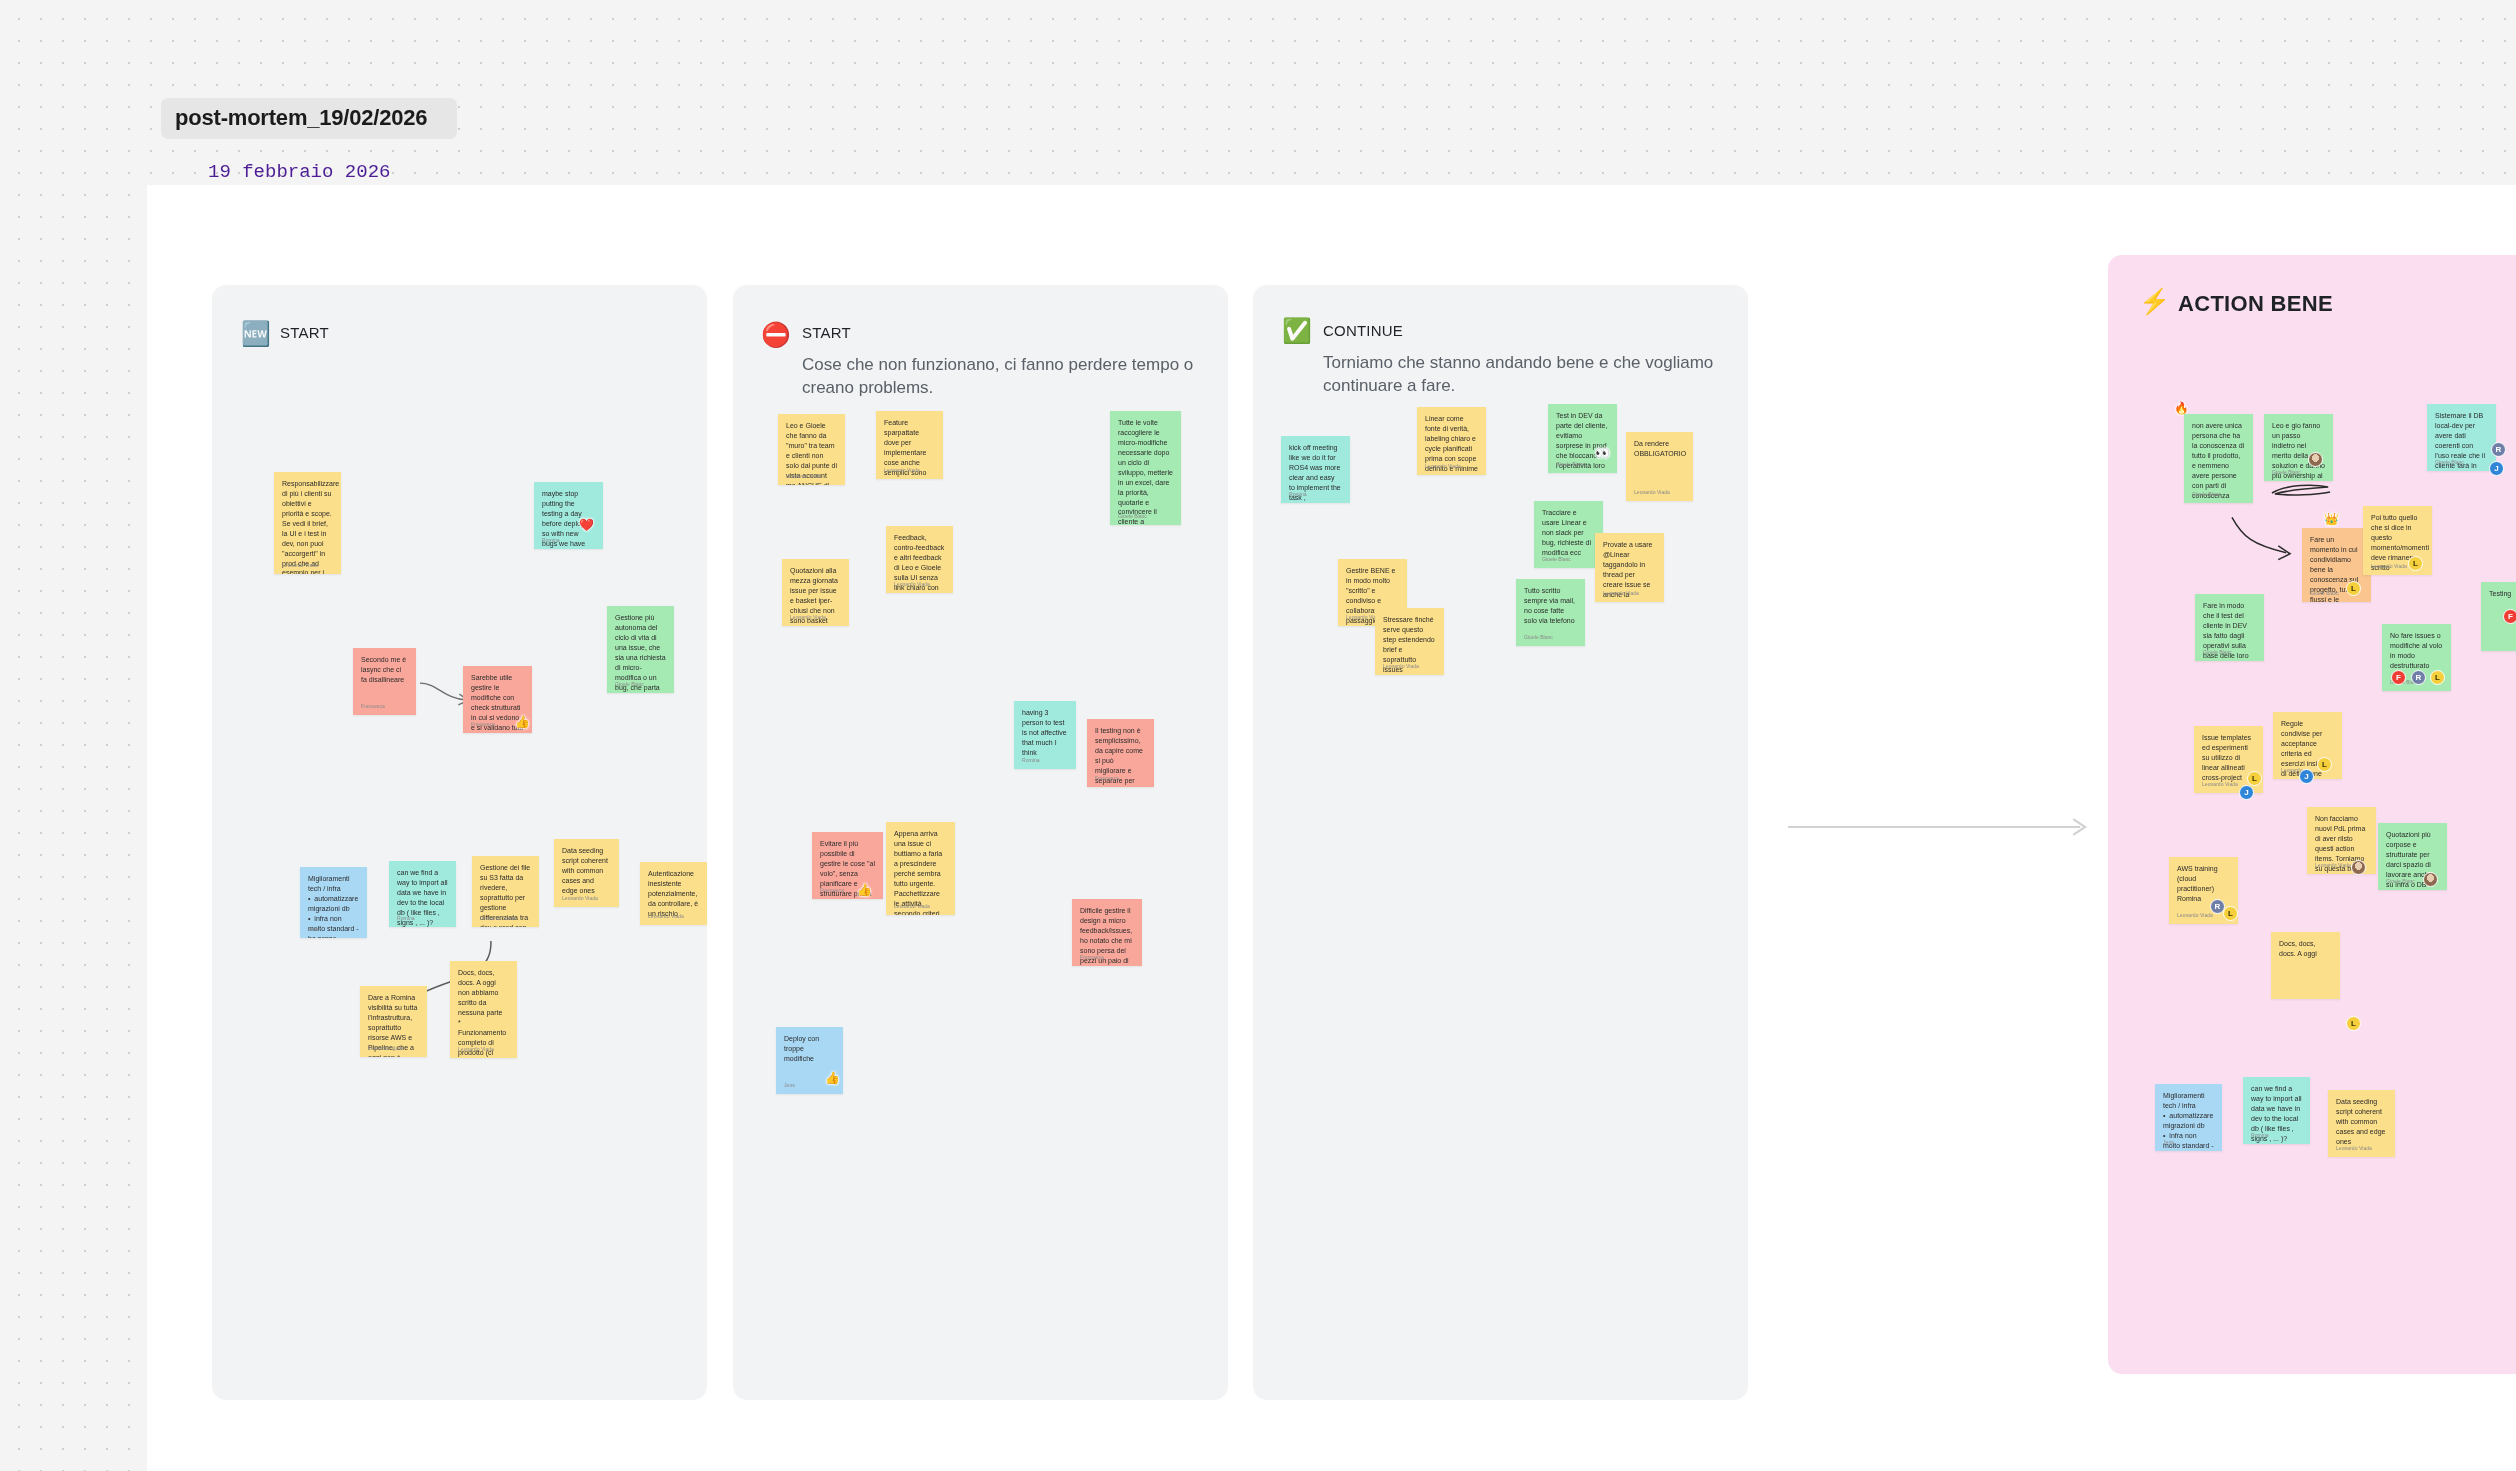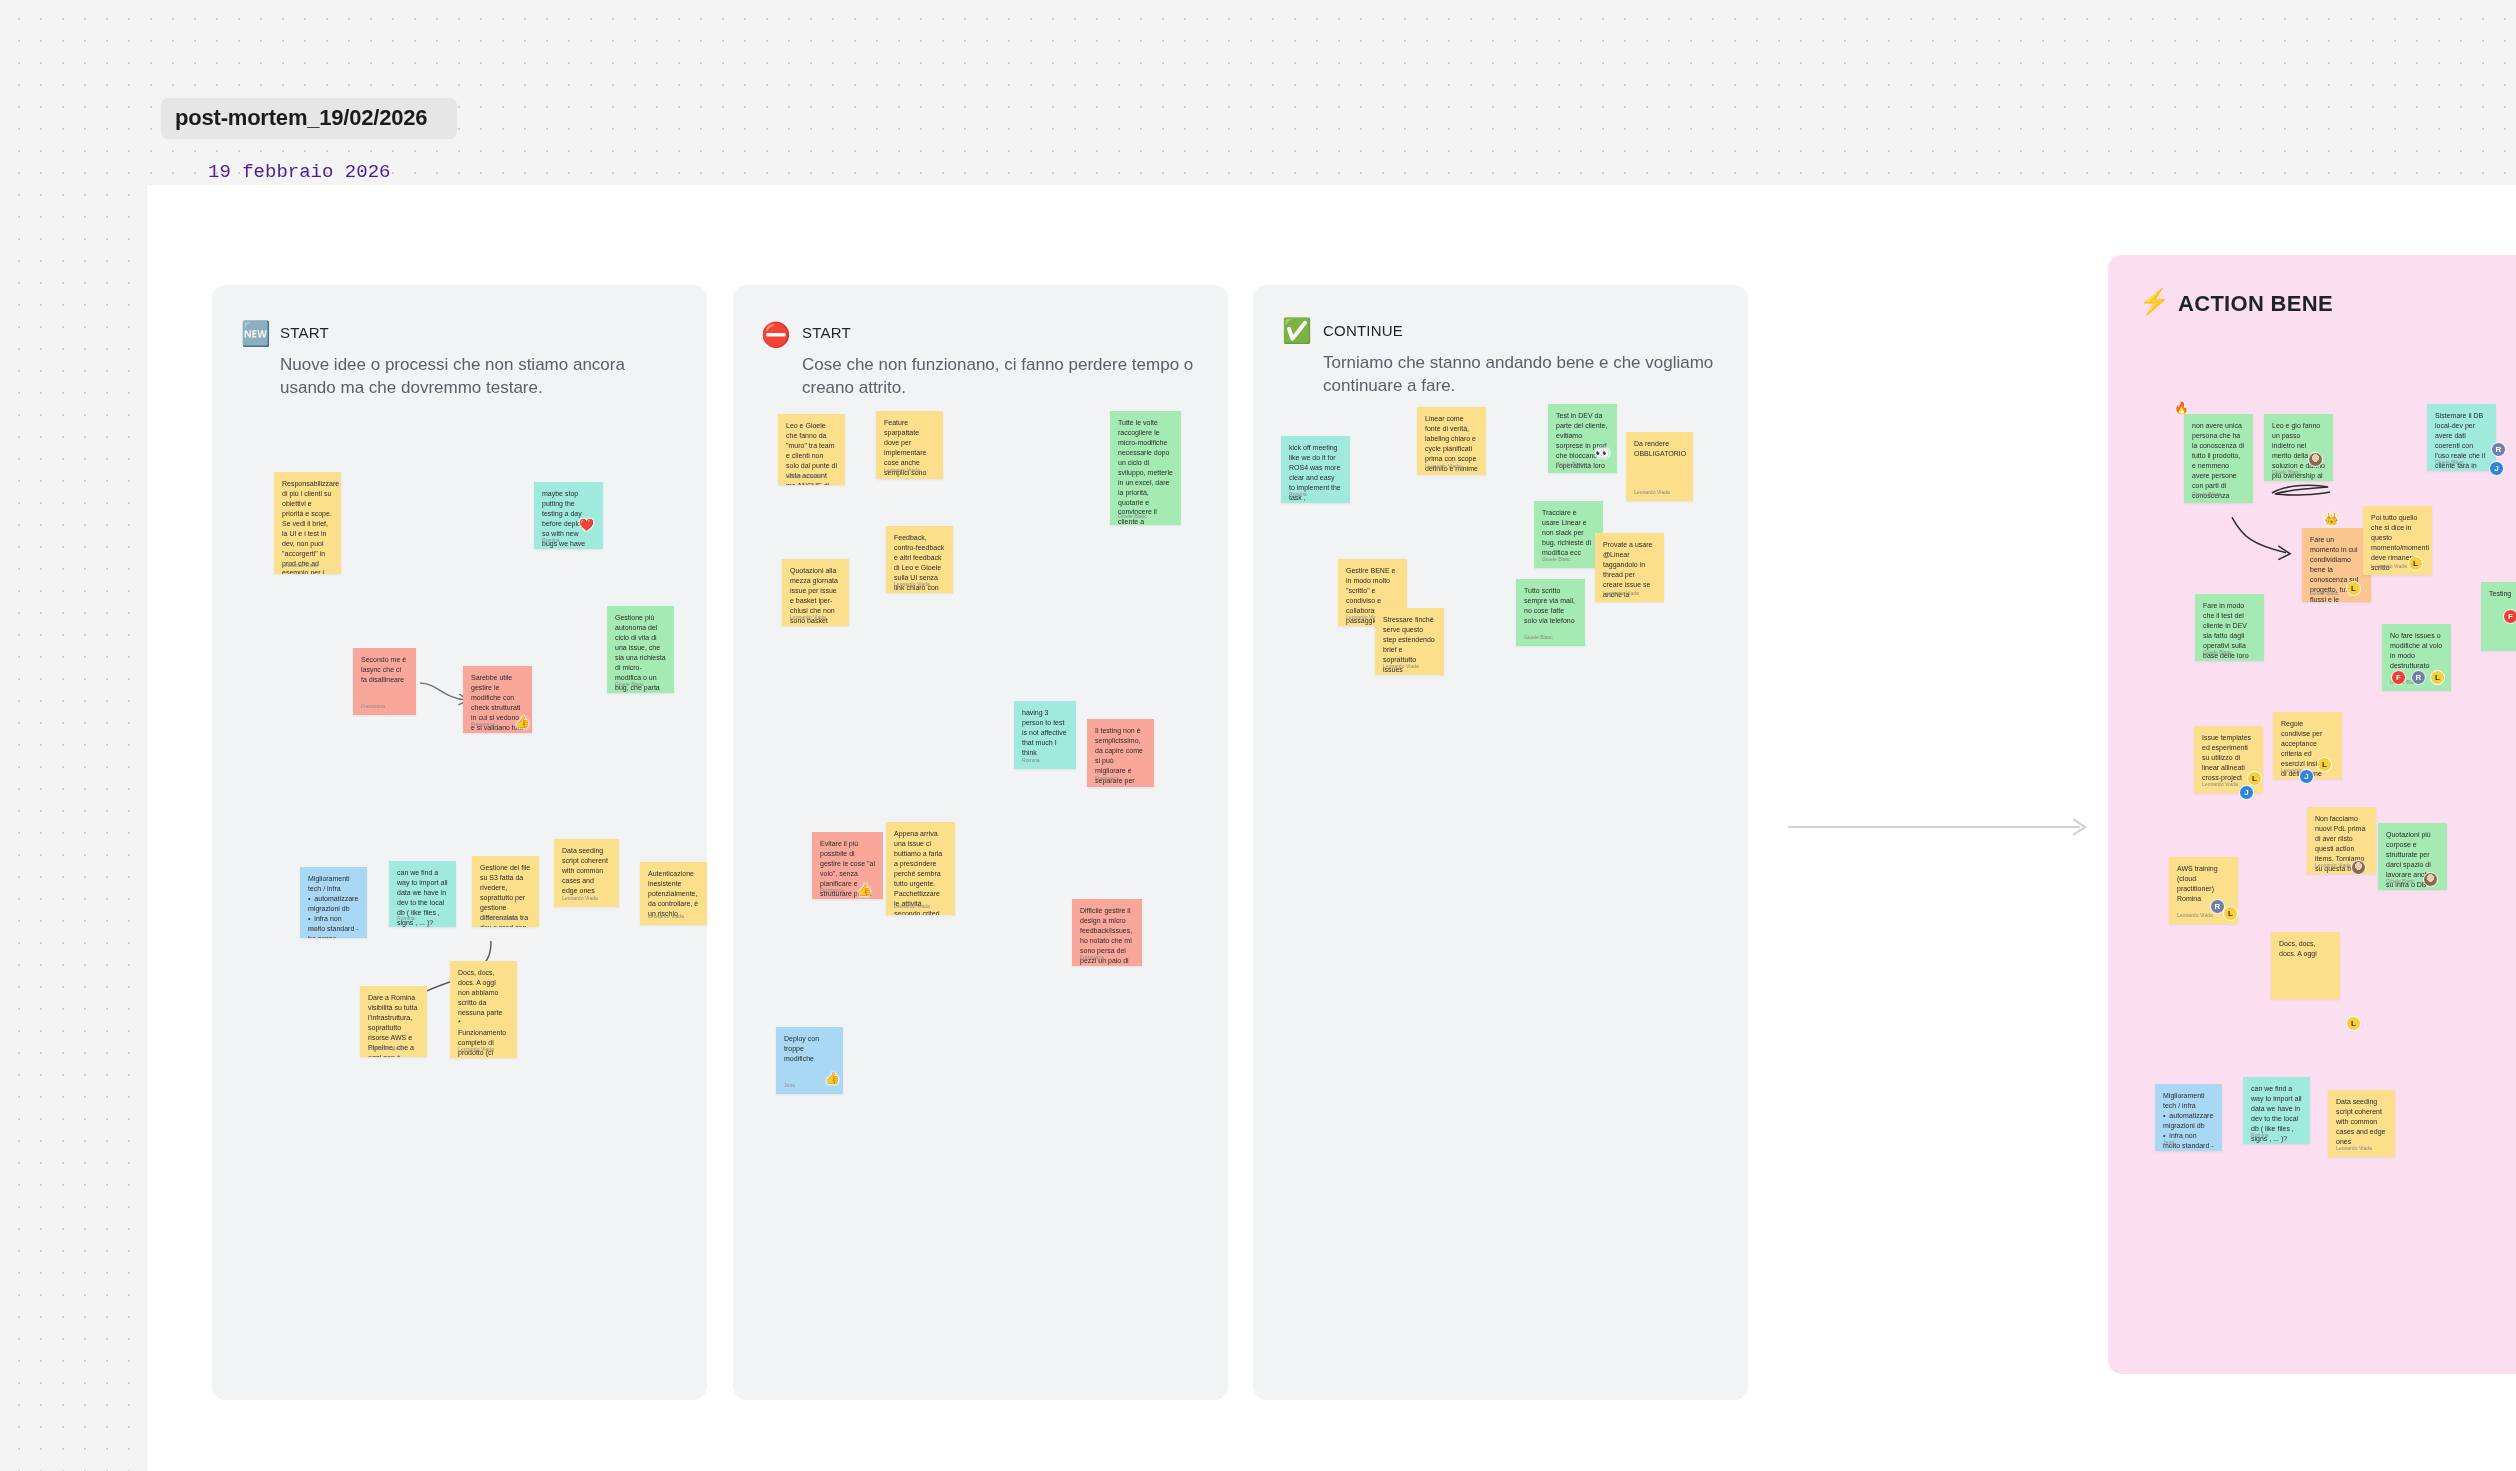--- a/index.html
+++ b/index.html
@@ -128,25 +128,24 @@
 
   <div class="file-chip">post-mortem_19/02/2026</div>
   <div class="doc-date">19 febbraio 2026</div>
 
   <div class="column" style="left:212px;top:285px;width:495px;height:1115px;"></div>
   <div class="column" style="left:733px;top:285px;width:495px;height:1115px;"></div>
   <div class="column" style="left:1253px;top:285px;width:495px;height:1115px;"></div>
 
   <div class="col-head-icon" style="left:241px;top:322px;">🆕</div>
   <div class="col-title" style="left:280px;top:324px;">START</div>
-  <div class="col-desc" style="left:280px;top:353px;width:396px;">Nuove idee o processi che non stiamo ancora usando ma che dovremmo testare.</div>
 
   <div class="col-head-icon" style="left:761px;top:323px;">⛔</div>
   <div class="col-title" style="left:802px;top:324px;">START</div>
-  <div class="col-desc" style="left:802px;top:353px;width:396px;">Cose che non funzionano, ci fanno perdere tempo o creano attrito.</div>
+  <div class="col-desc" style="left:802px;top:353px;width:396px;">Cose che non funzionano, ci fanno perdere tempo o creano problems.</div>
 
   <div class="col-head-icon" style="left:1282px;top:319px;">✅</div>
   <div class="col-title" style="left:1323px;top:322px;">CONTINUE</div>
   <div class="col-desc" style="left:1323px;top:351px;width:396px;">Torniamo che stanno andando bene e che vogliamo continuare a fare.</div>
 
   <div class="ai-panel"></div>
   <div class="ai-icon">⚡</div>
   <div class="ai-title">ACTION BENE</div>
 
   <svg class="conn" style="left:1788px;top:816px;" width="307" height="22" viewBox="0 0 310 22">

